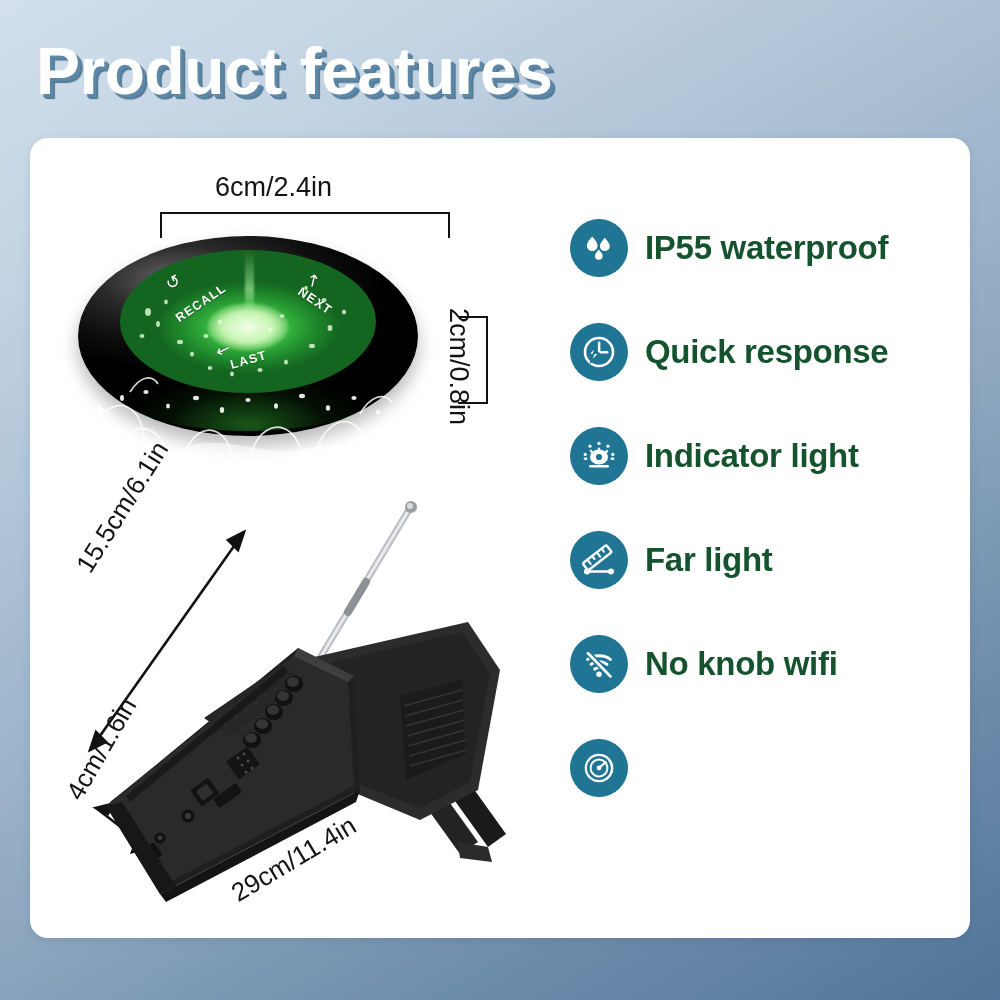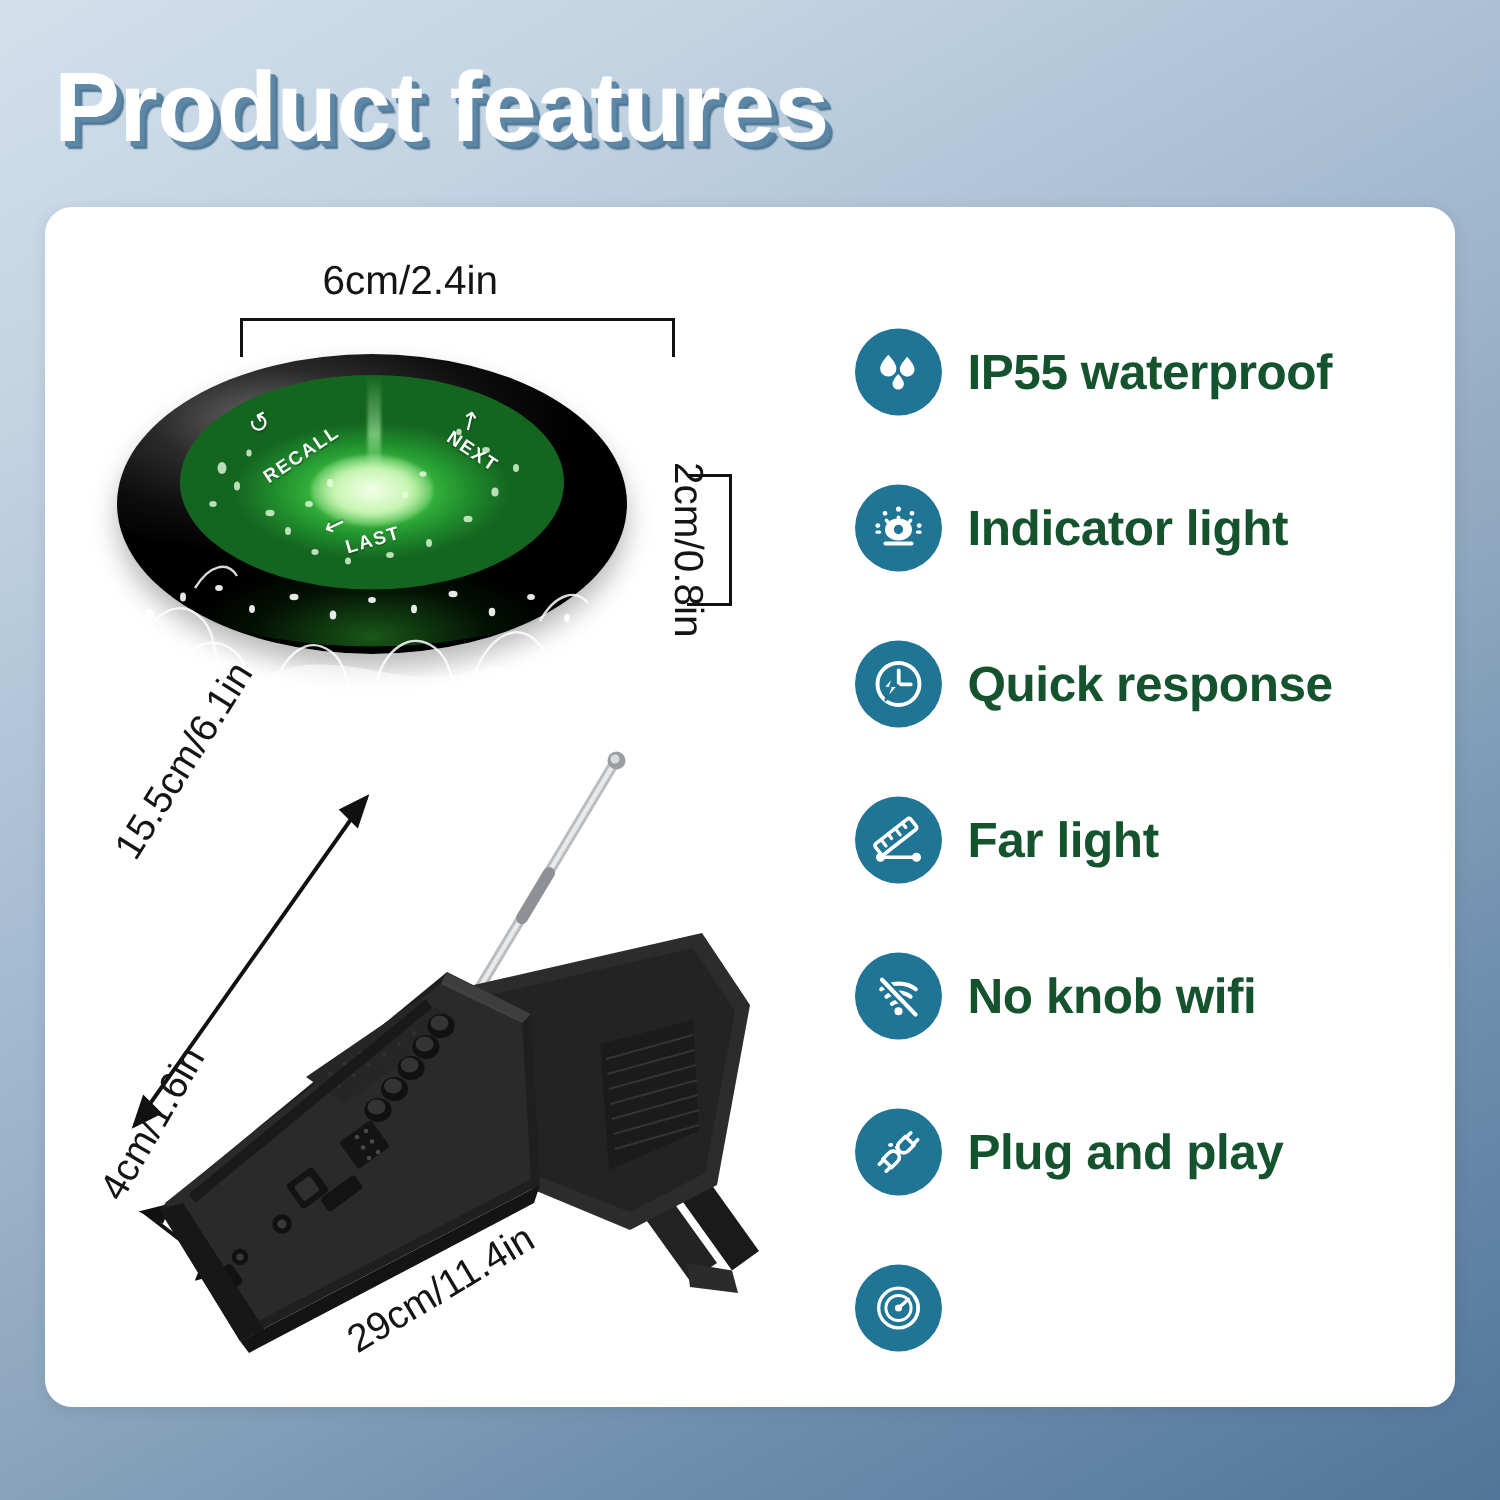--- a/index.html
+++ b/index.html
@@ -510,20 +510,34 @@
               <path d="M19.8 21.4 C22.2 24.1 23.6 26.1 23.6 27.9 a3.8 3.8 0 0 1 -7.6 0 c0 -1.8 1.4 -3.8 3.8 -6.5 z"></path>
             </g>
           </svg>
         </span>
         <span class="feature-label">IP55 waterproof</span>
       </div>
 
       <div class="feature-row">
         <span class="feature-icon">
           <svg width="40" height="40" viewBox="0 0 40 40">
+            <circle cx="20" cy="20" r="14" fill="none" stroke="#ffffff" stroke-width="2.6"></circle>
+            <g fill="#ffffff">
+              <rect x="18.9" y="9.6" width="2.5" height="11" rx="1.2"></rect>
+              <rect x="20" y="19" width="9.4" height="2.5" rx="1.2"></rect>
+            </g>
+            <path d="M17.6 13.5 L9.4 22.6 L14.6 22.6 L11.4 30.8 L20 21.2 L14.6 21.2 Z" fill="#ffffff" stroke="#1f7593" stroke-width="1.6" stroke-linejoin="round"></path>
+          </svg>
+        </span>
+        <span class="feature-label">Quick response</span>
+      </div>
+
+      <div class="feature-row">
+        <span class="feature-icon">
+          <svg width="40" height="40" viewBox="0 0 40 40">
             <g fill="#ffffff">
               <ellipse cx="20" cy="21" rx="9" ry="7.4"></ellipse>
               <rect x="10" y="29" width="20" height="2.6" rx="1.3"></rect>
               <circle cx="20" cy="21" rx="3" r="3.1" fill="#1f7593"></circle>
               <circle cx="20" cy="7.4" r="1.7"></circle>
               <circle cx="11" cy="10.2" r="1.6"></circle>
               <circle cx="29" cy="10.2" r="1.6"></circle>
               <circle cx="6.2" cy="18.4" r="1.6"></circle>
               <circle cx="33.8" cy="18.4" r="1.6"></circle>
               <rect x="18.8" y="11.6" width="2.4" height="4" rx="1.2"></rect>
@@ -533,34 +547,20 @@
               <rect x="31.6" y="21.6" width="3.8" height="2.3" rx="1.1"></rect>
             </g>
           </svg>
         </span>
         <span class="feature-label">Indicator light</span>
       </div>
 
       <div class="feature-row">
         <span class="feature-icon">
           <svg width="40" height="40" viewBox="0 0 40 40">
-            <circle cx="20" cy="20" r="14" fill="none" stroke="#ffffff" stroke-width="2.6"></circle>
-            <g fill="#ffffff">
-              <rect x="18.9" y="9.6" width="2.5" height="11" rx="1.2"></rect>
-              <rect x="20" y="19" width="9.4" height="2.5" rx="1.2"></rect>
-            </g>
-            <path d="M17.6 13.5 L9.4 22.6 L14.6 22.6 L11.4 30.8 L20 21.2 L14.6 21.2 Z" fill="#ffffff" stroke="#1f7593" stroke-width="1.6" stroke-linejoin="round"></path>
-          </svg>
-        </span>
-        <span class="feature-label">Quick response</span>
-      </div>
-
-      <div class="feature-row">
-        <span class="feature-icon">
-          <svg width="40" height="40" viewBox="0 0 40 40">
             <g transform="rotate(-38 20 20)">
               <rect x="5" y="12.6" width="30" height="9" rx="1.6" fill="none" stroke="#ffffff" stroke-width="2.4"></rect>
               <g stroke="#ffffff" stroke-width="2.1" stroke-linecap="round">
                 <line x1="11" y1="12.6" x2="11" y2="18"></line>
                 <line x1="17" y1="12.6" x2="17" y2="16.4"></line>
                 <line x1="23" y1="12.6" x2="23" y2="18"></line>
                 <line x1="29" y1="12.6" x2="29" y2="16.4"></line>
               </g>
             </g>
             <g stroke="#ffffff" stroke-width="2.4" stroke-linecap="round">
@@ -582,39 +582,20 @@
               <path d="M15.6 25.2 C18.2 23.2 21.8 23.2 24.4 25.2"></path>
             </g>
             <circle cx="20" cy="30.2" r="2.7" fill="#ffffff"></circle>
             <line x1="9" y1="9.2" x2="31.4" y2="32.4" stroke="#1f7593" stroke-width="6" stroke-linecap="round"></line>
             <line x1="9" y1="9.2" x2="31.4" y2="32.4" stroke="#ffffff" stroke-width="2.8" stroke-linecap="round"></line>
           </svg>
         </span>
         <span class="feature-label">No knob wifi</span>
       </div>
 
-      <div class="feature-row">
-        <span class="feature-icon">
-          <svg width="40" height="40" viewBox="0 0 40 40">
-            <g fill="none" stroke="#ffffff" stroke-width="2.4" stroke-linecap="round" stroke-linejoin="round">
-
-              <path d="M24.6 9.6 L30.4 15.4 L26.4 19.4 a4.1 4.1 0 0 1 -5.8 0 l0 0 a4.1 4.1 0 0 1 0 -5.8 Z"></path>
-              <line x1="28.2" y1="7.2" x2="25.2" y2="10.2"></line>
-              <line x1="32.8" y1="11.8" x2="29.8" y2="14.8"></line>
-
-              <path d="M15.4 30.4 L9.6 24.6 L13.6 20.6 a4.1 4.1 0 0 1 5.8 0 l0 0 a4.1 4.1 0 0 1 0 5.8 Z"></path>
-              <line x1="11.8" y1="32.8" x2="14.8" y2="29.8"></line>
-              <line x1="7.2" y1="28.2" x2="10.2" y2="25.2"></line>
-
-              <path d="M19.6 17.6 C17 15 14.2 14.6 12.4 16.2" stroke-dasharray="1 4"></path>
-            </g>
-          </svg>
-        </span>
-        <span class="feature-label">Plug and play</span>
-      </div>
 
       <div class="feature-row">
         <span class="feature-icon">
           <svg width="40" height="40" viewBox="0 0 40 40">
             <circle cx="20" cy="20" r="13.2" fill="none" stroke="#ffffff" stroke-width="2.2"></circle>
             <path d="M30.6 12.6 A13.2 13.2 0 0 1 27.6 30.8" fill="none" stroke="#ffffff" stroke-width="2.2" stroke-linecap="round"></path>
             <circle cx="20" cy="20" r="8.4" fill="none" stroke="#ffffff" stroke-width="2"></circle>
             <circle cx="20" cy="20" r="2.4" fill="#ffffff"></circle>
             <line x1="20" y1="20" x2="26.6" y2="14.2" stroke="#ffffff" stroke-width="2.2" stroke-linecap="round"></line>
           </svg>

